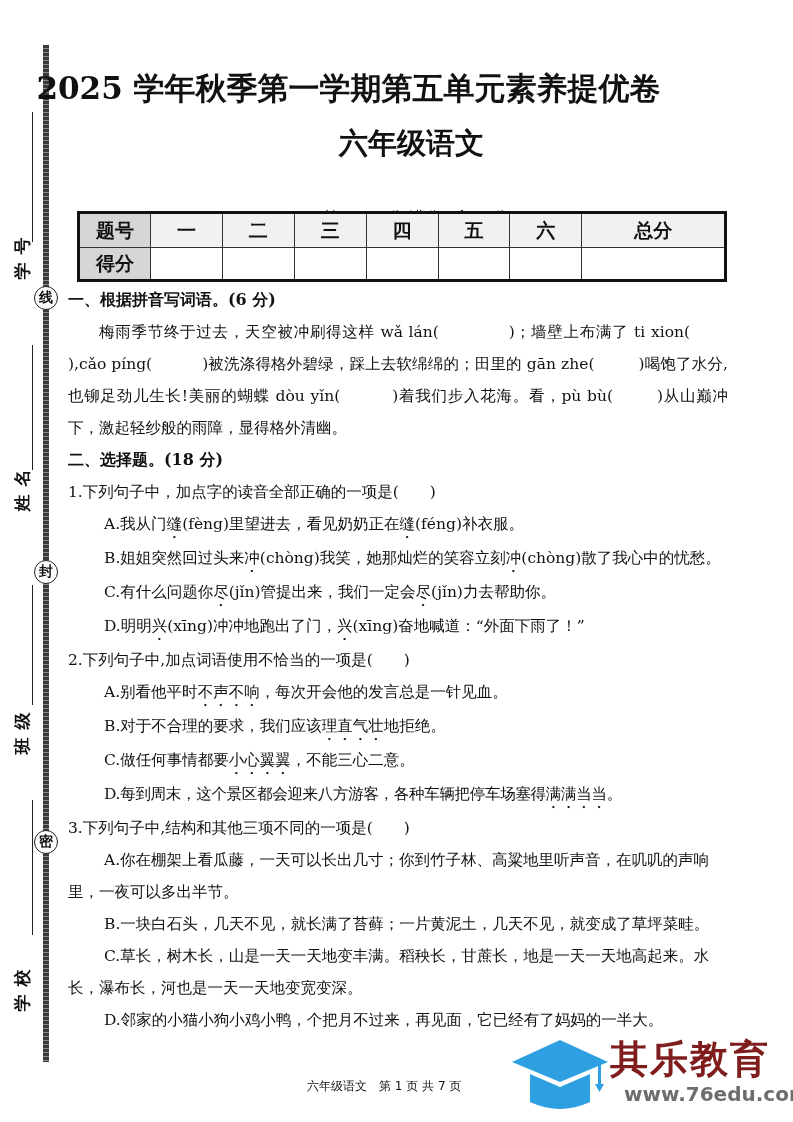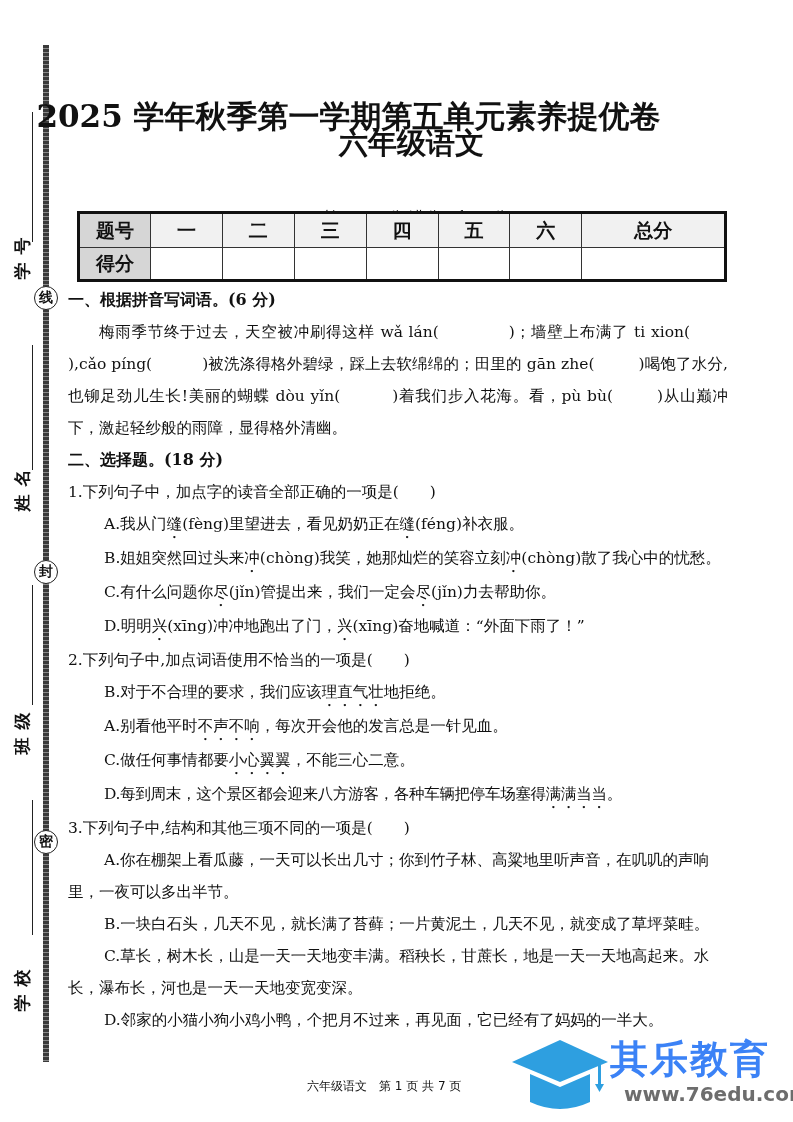--- a/index.html
+++ b/index.html
@@ -10,21 +10,21 @@
   .binding { position: absolute; left: 0; top: 0; width: 70px; height: 1122px; }
   .rail { position: absolute; left: 43px; top: 45px; width: 6px; height: 1017px;
           background: repeating-linear-gradient(to bottom, #3a3a3a 0 3px, #8a8a8a 3px 4px); }
   .seal { position: absolute; left: 34px; width: 24px; height: 24px; border: 1.5px solid #222; border-radius: 50%;
           background: #fff; font-size: 14px; font-weight: bold; line-height: 21px; text-align: center; }
   .fill-line { position: absolute; left: 32px; width: 1px; background: #222; }
   .field-label { position: absolute; left: 12px; width: 20px; font-size: 17px; font-weight: bold;
                  transform: rotate(-90deg); transform-origin: center; text-align: center; letter-spacing: 8px; white-space: nowrap; }
 
   
-  .title { position: absolute; left: 0; width: 697px; top: 68px; text-align: center; padding-left: 0; margin-top: 28px; }
+  .title { position: absolute; left: 0; width: 697px; top: 68px; text-align: center; padding-left: 0; }
   .title h1 { font-size: 31px; font-weight: bold; letter-spacing: 0px; font-family: "DejaVu Serif", serif; }
   .subtitle { position: absolute; top: 124px; left: 0; width: 793px; text-align: center; padding-left: 30px; }
   .subtitle h2 { font-size: 29px; font-weight: bold; }
   .meta { position: absolute; top: 172px; left: 0; width: 793px; text-align: center; padding-left: 30px;
           font-size: 16px; margin-top: 36px; }
 
   
   .score-table { position: absolute; left: 77px; top: 211px; width: 650px; border-collapse: collapse;
                  border: 3px solid #111; }
   .score-table td { border: 1px solid #333; height: 34px; text-align: center; font-size: 19px; font-weight: bold; }
@@ -42,21 +42,21 @@
   .dot { text-emphasis: dot; text-emphasis-position: under; -webkit-text-emphasis: dot; -webkit-text-emphasis-position: under; }
   .blank { display: inline-block; }
 
   
   .footer { position: absolute; top: 1078px; left: 307px; font-size: 12px; font-family: "DejaVu Sans", sans-serif; }
 
   
   .logo { position: absolute; left: 510px; top: 1030px; width: 280px; height: 80px; }
   .logo .cap { position: absolute; left: 0; top: 6px; }
   .logo .brand { position: absolute; left: 100px; top: 4px; font-family: "DejaVu Sans", sans-serif;
-                 font-weight: bold; font-size: 38px; color: #3b82f6; letter-spacing: 2px; }
+                 font-weight: bold; font-size: 38px; color: #7f1d1d; letter-spacing: 2px; }
   .logo .url { position: absolute; left: 114px; top: 52px; font-family: "DejaVu Sans", sans-serif;
                font-weight: bold; font-size: 20px; color: #6d6d6d; }
 </style>
 </head>
 <body>
 
 <div class="binding">
   <div class="rail"></div>
 
   <div class="fill-line" style="top:112px;height:130px"></div>
@@ -124,24 +124,24 @@
   </div>
   <div class="opt">
     <span>C.有什么问题你</span><span class="dot">尽</span><span>(jǐn)管提出来，我们一定会</span><span class="dot">尽</span><span>(jǐn)力去帮助你。</span>
   </div>
   <div class="opt">
     <span>D.明明</span><span class="dot">兴</span><span>(xīng)冲冲地跑出了门，</span><span class="dot">兴</span><span>(xīng)奋地喊道：“外面下雨了！”</span>
   </div>
 
   <div class="q">2.下列句子中,加点词语使用不恰当的一项是(　　)</div>
   <div class="opt">
-    <span>B.对于不合理的要求，我们应该</span><span class="dot">理直气壮</span><span>地拒绝。</span>
+    <span>A.别看他平时</span><span class="dot">不声不响</span><span>，每次开会他的发言总是一针见血。</span>
   </div>
   <div class="opt">
-    <span>A.别看他平时</span><span class="dot">不声不响</span><span>，每次开会他的发言总是一针见血。</span>
+    <span>B.对于不合理的要求，我们应该</span><span class="dot">理直气壮</span><span>地拒绝。</span>
   </div>
   <div class="opt">
     <span>C.做任何事情都要</span><span class="dot">小心翼翼</span><span>，不能三心二意。</span>
   </div>
   <div class="opt" style="letter-spacing:-0.3px">
     <span>D.每到周末，这个景区都会迎来八方游客，各种车辆把停车场塞得</span><span class="dot">满满当当</span><span>。</span>
   </div>
 
   <div class="q">3.下列句子中,结构和其他三项不同的一项是(　　)</div>
   <div class="opt-wrap">A.你在棚架上看瓜藤，一天可以长出几寸；你到竹子林、高粱地里听声音，在叽叽的声响里，一夜可以多出半节。</div>

